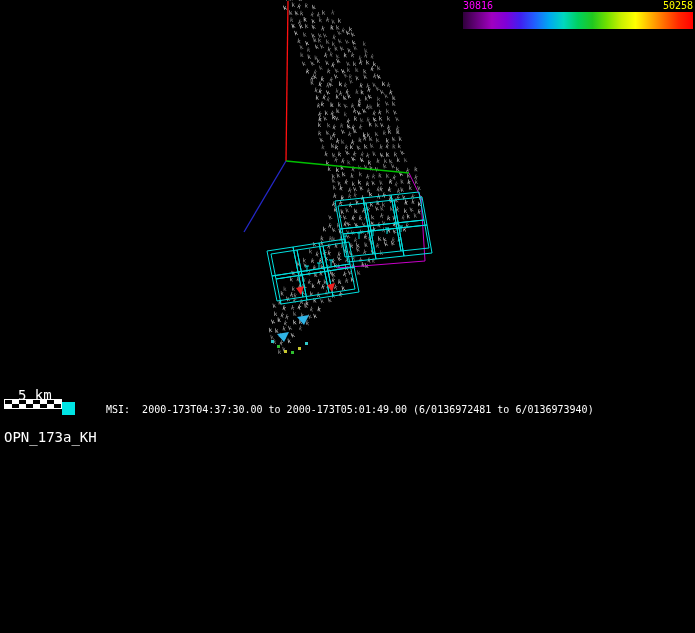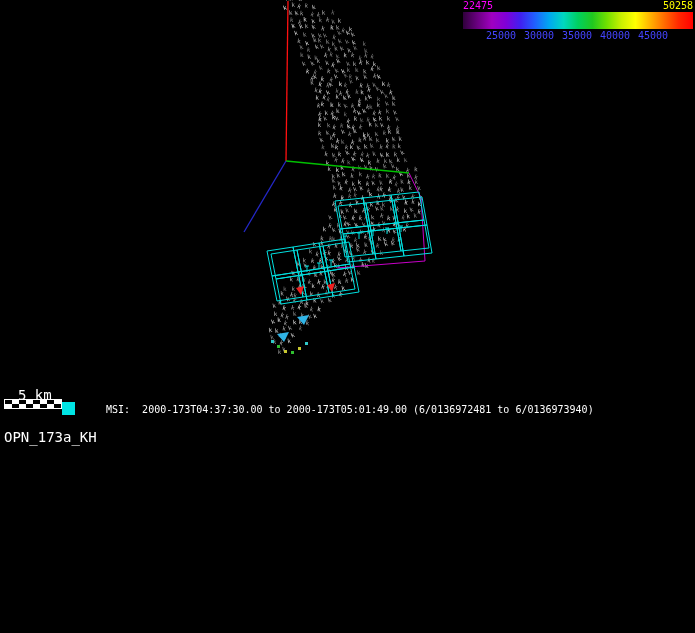--- a/index.html
+++ b/index.html
@@ -600,31 +600,24 @@
       <rect x="277" y="345" width="3" height="3" fill="#30c030"></rect>
       <rect x="284" y="350" width="3" height="3" fill="#c8c830"></rect>
       <rect x="291" y="351" width="3" height="3" fill="#30c030"></rect>
       <rect x="298" y="347" width="3" height="3" fill="#c8c830"></rect>
       <rect x="305" y="342" width="3" height="3" fill="#30c8c8"></rect>
       <rect x="271" y="340" width="3" height="3" fill="#30c8c8"></rect>
     </svg>
 
   <div class="colorbar">
     <div class="cb-top">
-      <span class="cb-min" style="color: rgb(255, 0, 255);">22475</span>
+      <span class="cb-min" style="color: rgb(255, 0, 255);">30816</span>
       <span class="cb-max" style="color: rgb(255, 255, 0);">50258</span>
     </div>
     <div class="cb-bar" style="background: linear-gradient(to right, rgb(48, 0, 60), rgb(106, 0, 128), rgb(160, 0, 192), rgb(128, 0, 216), rgb(64, 32, 240), rgb(32, 96, 255), rgb(0, 168, 240), rgb(0, 216, 192), rgb(0, 208, 96), rgb(32, 200, 32), rgb(112, 224, 0), rgb(200, 240, 0), rgb(255, 255, 0), rgb(255, 180, 0), rgb(255, 108, 0), rgb(255, 40, 0), rgb(255, 0, 0));"></div>
-    <div class="cb-ticks">
-        <span class="cb-tick" style="left: 16.5%; color: rgb(68, 68, 255);">25000</span>
-        <span class="cb-tick" style="left: 33.03%; color: rgb(68, 68, 255);">30000</span>
-        <span class="cb-tick" style="left: 49.56%; color: rgb(68, 68, 255);">35000</span>
-        <span class="cb-tick" style="left: 66.09%; color: rgb(68, 68, 255);">40000</span>
-        <span class="cb-tick" style="left: 82.62%; color: rgb(68, 68, 255);">45000</span>
-      </div>
   </div>
 
   <div class="scale-label">5 km</div>
   <div class="scale-bar">
     <div class="scale-row r1"></div>
     <div class="scale-row r2"></div>
   </div>
 
   <div class="swatch" style="background: rgb(0, 229, 229);"></div>
   <div class="status-text">MSI:  2000-173T04:37:30.00 to 2000-173T05:01:49.00 (6/0136972481 to 6/0136973940)</div>

